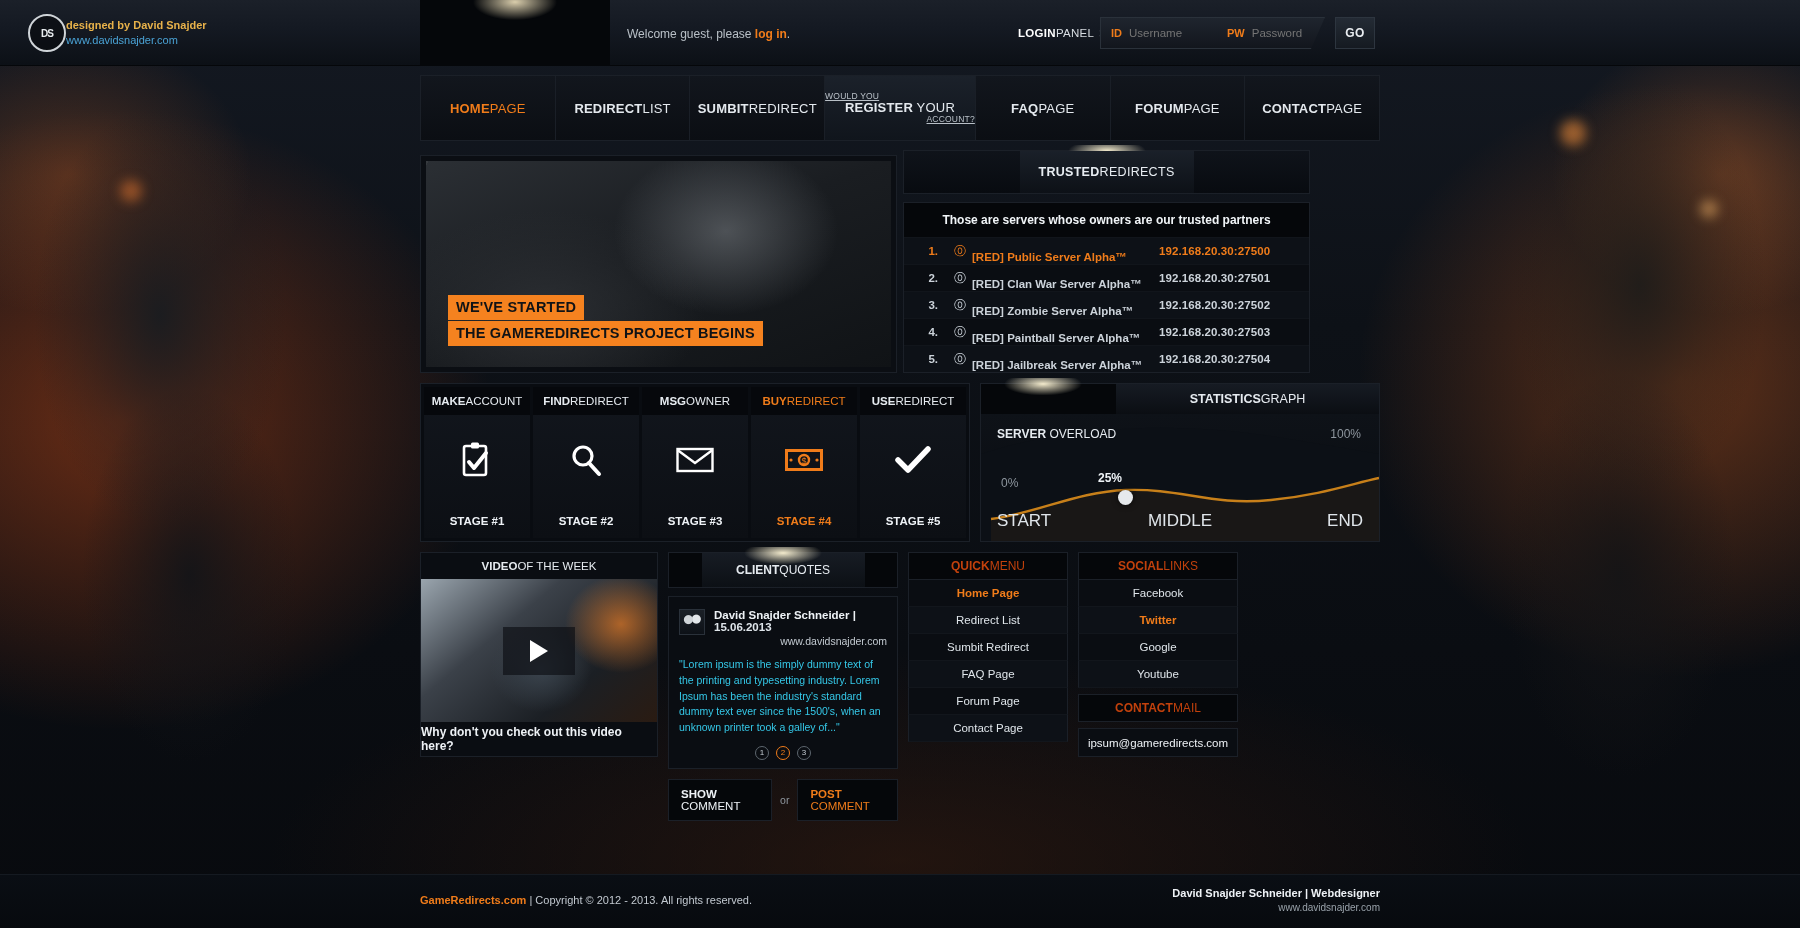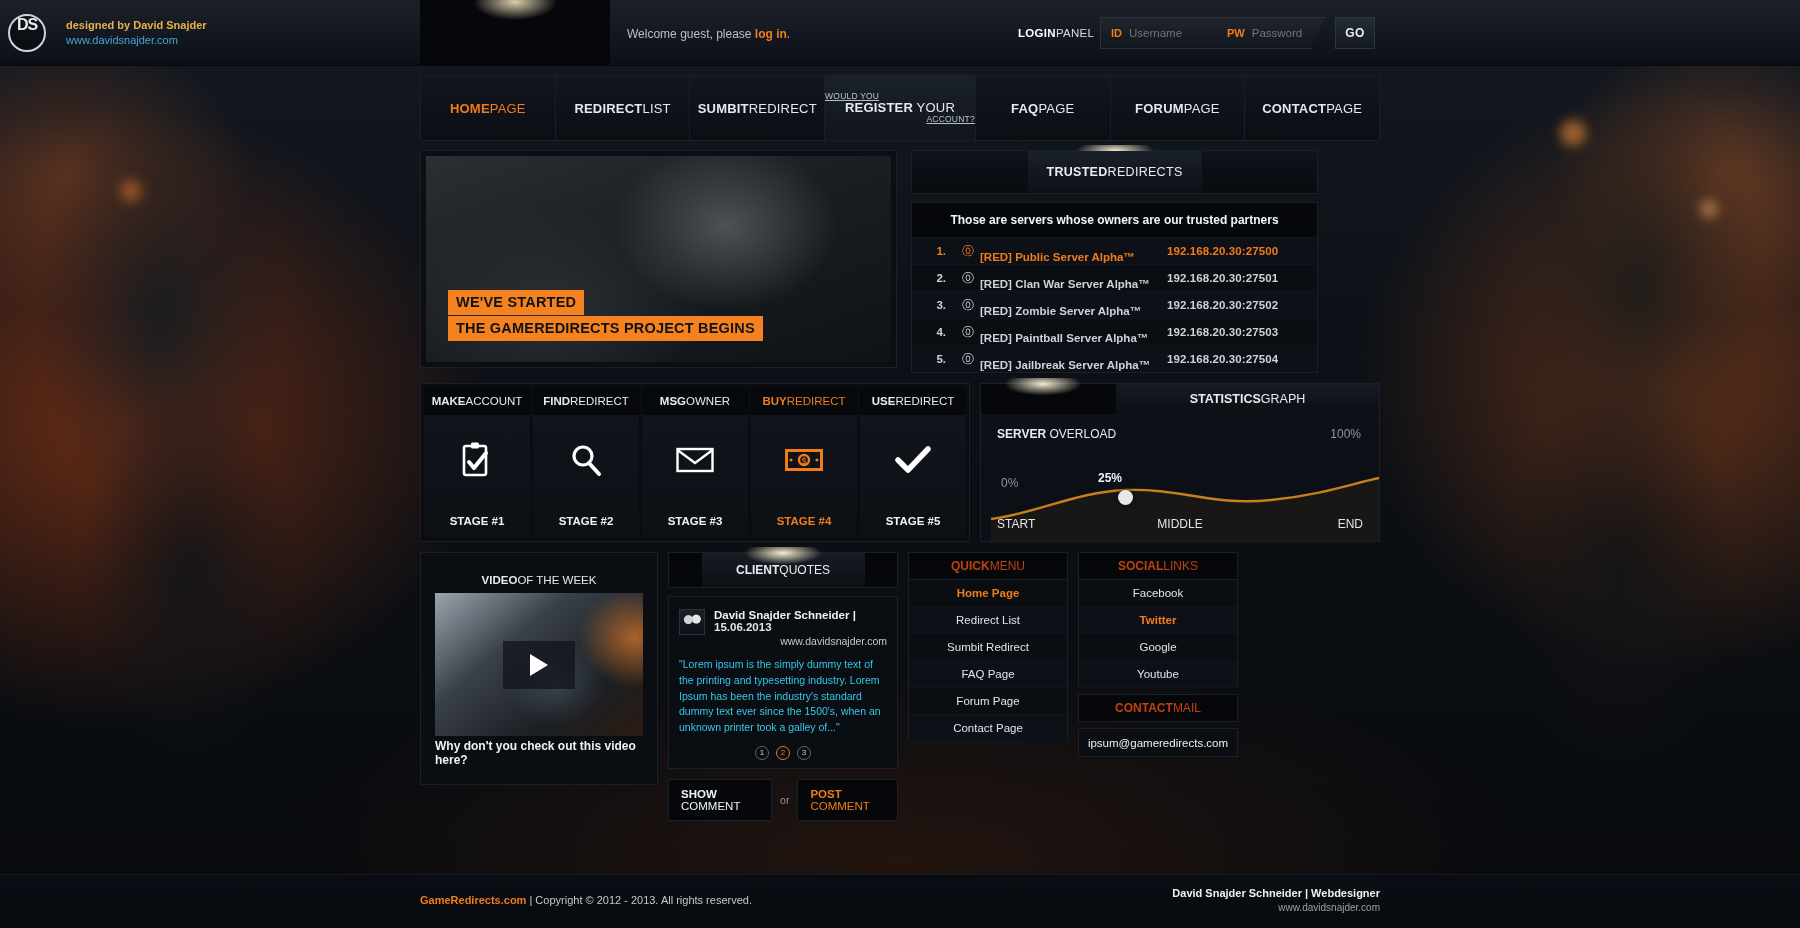--- a/index.html
+++ b/index.html
@@ -40,24 +40,24 @@
 
   
   .topbar {
     position: absolute; left: 0; top: 0; width: 1800px; height: 66px;
     background: linear-gradient(180deg,#1b2029 0%, #141922 45%, #0c1016 100%);
     border-bottom: 1px solid #05070a;
     z-index: 20;
   }
   .topbar-inner { position: relative; width:1800px; height: 66px; }
   .logo-badge {
-    position:absolute; left: 8px; top: 14px; width:38px; height:38px;
+    position:absolute; left: 28px; top: 14px; width:38px; height:38px;
     border: 2px solid #cfd4d8; border-radius: 50%;
-    color:#e8ecef; font-weight:bold; font-size:16px; letter-spacing:-1px;
-    display:flex; justify-content:center;
+    color:#e8ecef; font-weight:bold; font-size:10px; letter-spacing:-1px;
+    display:flex; align-items:center; justify-content:center;
     background: rgba(8,10,14,0.6);
   }
   .brand-line1 { position:absolute; left:66px; top:19px; font-size:11px; color:#e8b24a; font-weight:bold;}
   .brand-line2 { position:absolute; left:66px; top:34px; font-size:11px; color:#4aa3d6; }
   .welcome { position:absolute; left:627px; top:27px; font-size:12px; color:#b9c0c7; }
   .welcome b { color:#f07c1a; }
   .loginpanel-label { position:absolute; left:1018px; top:27px; font-size:11.5px; color:#d8dde2; letter-spacing:.3px;}
   .loginpanel-label .lt { font-weight:bold; color:#ffffff; }
   .loginpanel-label .gt { color:#8b939b; margin-left:5px; }
   .login-fields {
@@ -104,21 +104,21 @@
   .nav-item b { font-weight:bold; }
   .nav-item.active { color:#f07c1a; }
   .nav-item.register {
     background: linear-gradient(180deg,#1b212a 0%,#10151c 100%);
     flex: 1.12; line-height:1.05;
   }
   .nav-item.register .small { font-size:8.5px; color:#b9c0c7; display:block; text-align:left;text-decoration:underline; }
   .nav-item.register .small.r { text-align:right; }
   .nav-item.register .big { font-size:13px; display:block; }
 
-  .panel-row { display:flex; gap:14px; margin-top:9px; }
+  .panel-row { display:flex; gap:6px; margin-top:9px;align-items:flex-end; }
 
   
   .hero {
     position:relative; width:477px; height:218px; padding:5px;
     background:#0b0e13; border:1px solid #1b2028;
   }
   .hero-img {
     position:relative; width:100%; height:100%;
     background:
       radial-gradient(ellipse 160px 120px at 300px 70px, rgba(120,125,130,0.55), rgba(0,0,0,0) 70%),
@@ -202,33 +202,33 @@
   .stats-head .blank { width:135px; background:#05070a; position:relative; }
   .stats-head .tab2 {
     flex:1; display:flex; align-items:center; justify-content:center;
     background:linear-gradient(180deg,#161b23,#0b0e13); color:#e6ebf0; font-size:12.5px;
   }
   .stats-body { position:relative; height:127px; background:linear-gradient(180deg,#0e1218,#080b10); }
   .so-label { position:absolute; left:16px; top:13px; font-size:12px; color:#e6ebf0; }
   .pct100 { position:absolute; right:18px; top:13px; font-size:12px; color:#8e969e; }
   .pct0 { position:absolute; left:20px; top:62px; font-size:12px; color:#8e969e; }
   .pct25 { position:absolute; left:117px; top:57px; font-size:12px; color:#eef2f6; font-weight:bold;}
-  .axis { position:absolute; bottom:10px; width:100%; display:flex; padding:0 16px; color:#dfe5ea; font-size:12px;margin-top:6px;}
+  .axis { position:absolute; bottom:10px; width:100%; display:flex; padding:0 16px; color:#dfe5ea; font-size:17px;margin-top:6px;}
   .axis span:nth-child(1){flex:1; text-align:left;}
   .axis span:nth-child(2){flex:1; text-align:center;}
   .axis span:nth-child(3){flex:1; text-align:right;}
   .knob {
     position:absolute; left:137px; top:76px; width:15px; height:15px; border-radius:50%;
     background:#e6e9ec; box-shadow:0 0 6px rgba(0,0,0,.7);
   }
 
   
   .bottom { display:flex; gap:10px; margin-top:10px; align-items:flex-start; }
   .video {
-    width:238px; background:#0a0d12; border:1px solid #1b2028; padding:14px;
+    width:238px; background:#0a0d12; border:1px solid #1b2028; padding:0;
   }
   .video-head { height:26px; display:flex; align-items:center; justify-content:center; color:#e6ebf0; font-size:11.5px; }
   .video-thumb {
     position:relative; height:143px; overflow:hidden;
     background:
       radial-gradient(ellipse 80px 70px at 200px 45px, rgba(220,120,40,0.75), rgba(0,0,0,0) 70%),
       radial-gradient(ellipse 70px 60px at 120px 90px, rgba(60,70,80,0.9), rgba(0,0,0,0) 72%),
       linear-gradient(140deg,#9aa5ae 0%,#3b4149 35%,#1b1f24 70%,#2a1b12 100%);
   }
   .play {

